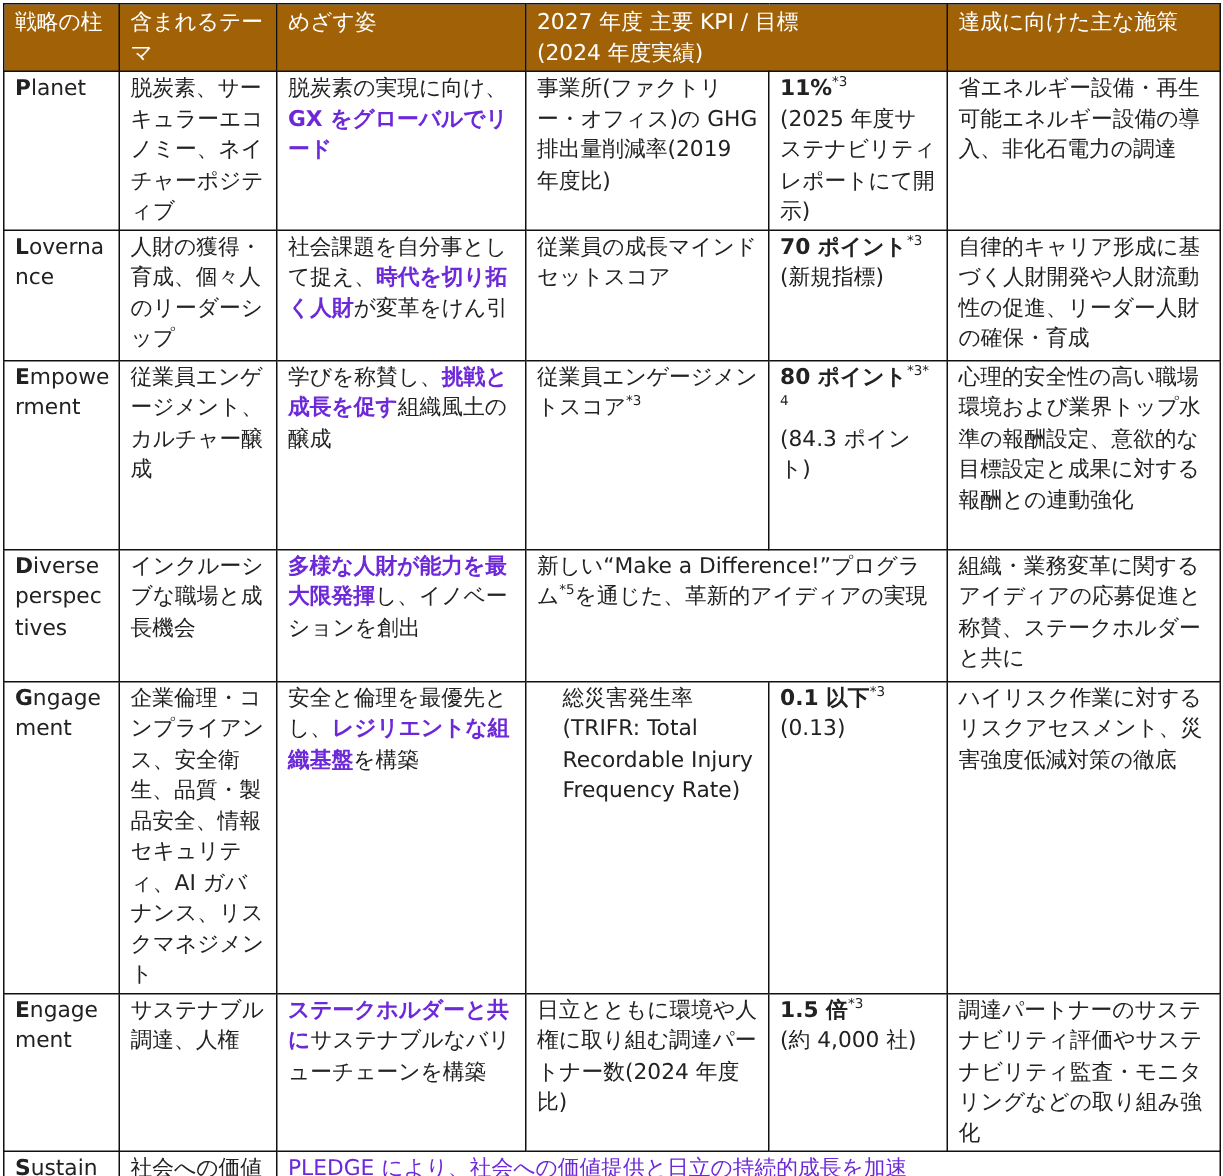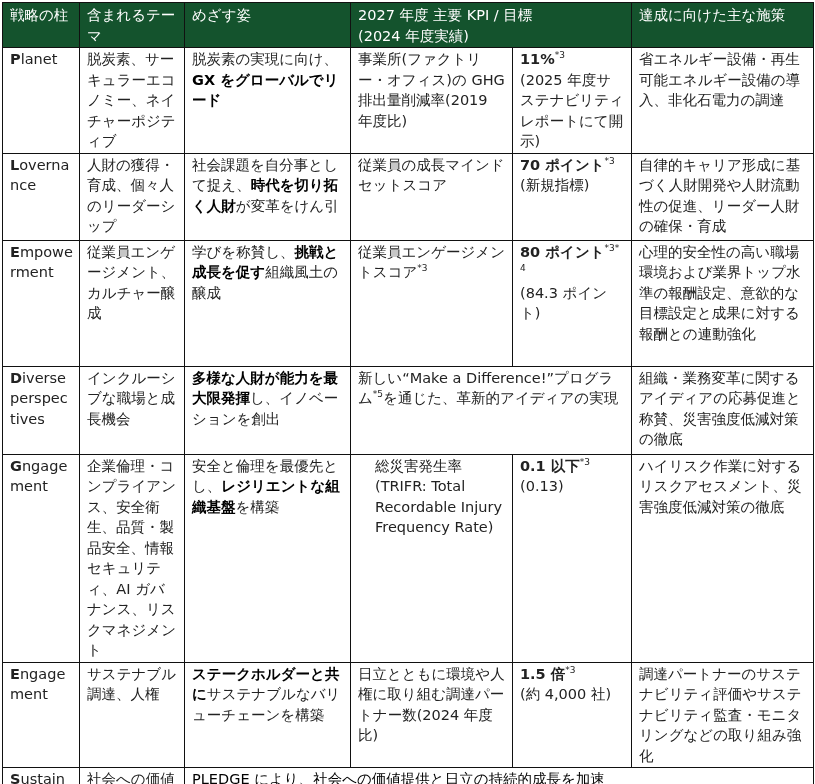--- a/index.html
+++ b/index.html
@@ -12,26 +12,26 @@
   }
   table.pillars td, table.pillars th {
     border: 1.3px solid #111;
     vertical-align: top;
     padding: 1px 6px 1px 7px;
     text-align: left;
     font-weight: normal;
     word-break: break-all;
   }
   table.pillars th {
-    background: #14532d; color: #ffffff;
+    background: #a16207; color: #ffffff;
     padding-top: 2px;
   }
   th.col-last { font-weight: bold; }
   .pillar-first { font-weight: bold; }
-  .red { color: #000000; font-weight: bold; }
+  .red { color: #6d28d9; font-weight: bold; }
   .bold { font-weight: bold; }
   sup { font-size: 9px; line-height: 0; vertical-align: 6px; }
   tr.h-head { height: 43px; }
   tr.h-planet { height: 87px; }
   tr.h-leader { height: 87px; }
   tr.h-empower { height: 126px; }
   tr.h-diverse { height: 88px; }
   tr.h-gov { height: 195px; }
   tr.h-eng { height: 85px; }
   tr.h-sus { height: 66px; }
@@ -87,21 +87,21 @@
       <td><span>従業員エンゲージメントスコア</span><sup>*3</sup></td>
       <td><span class="bold">80 ポイント</span><sup>*3*4</sup><br><span>(84.3 ポイント)</span></td>
       <td class="bold">心理的安全性の高い職場環境および業界トップ水準の報酬設定、意欲的な目標設定と成果に対する報酬との連動強化</td>
     </tr>
 
     <tr class="h-diverse">
       <td><span class="pillar-first">D</span><span>iverse perspectives</span></td>
       <td>インクルーシブな職場と成長機会</td>
       <td><span></span><span class="red">多様な人財が能力を最大限発揮</span><span>し、イノベーションを創出</span></td>
       <td colspan="2"><span>新しい“Make a Difference!”プログラム</span><sup>*5</sup><span>を通じた、革新的アイディアの実現</span></td>
-      <td class="bold">組織・業務変革に関するアイディアの応募促進と称賛、災害強度低減対策の徹底</td>
+      <td class="bold">組織・業務変革に関するアイディアの応募促進と称賛、ステークホルダーと共に</td>
     </tr>
 
     <tr class="h-gov">
       <td><span class="pillar-first">G</span><span>ngagement</span></td>
       <td>企業倫理・コンプライアンス、安全衛生、品質・製品安全、情報セキュリティ、AI ガバナンス、リスクマネジメント</td>
       <td><span>安全と倫理を最優先とし、</span><span class="red">レジリエントな組織基盤</span><span>を構築</span></td>
       <td style="word-break:normal;padding-left:24px;">総災害発生率 (TRIFR: Total Recordable Injury Frequency Rate)</td>
       <td><span class="bold">0.1 以下</span><sup>*3</sup><br><span>(0.13)</span></td>
       <td class="bold">ハイリスク作業に対するリスクアセスメント、災害強度低減対策の徹底</td>
     </tr>

